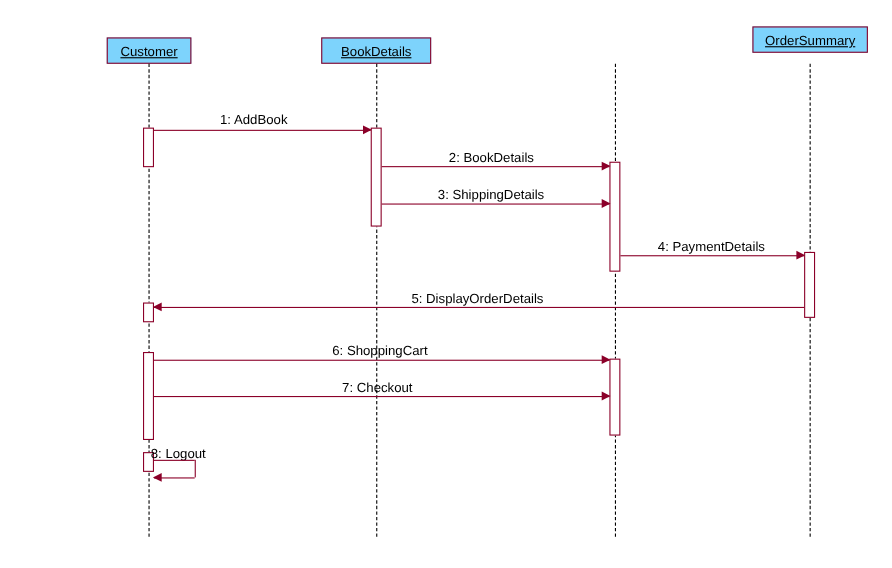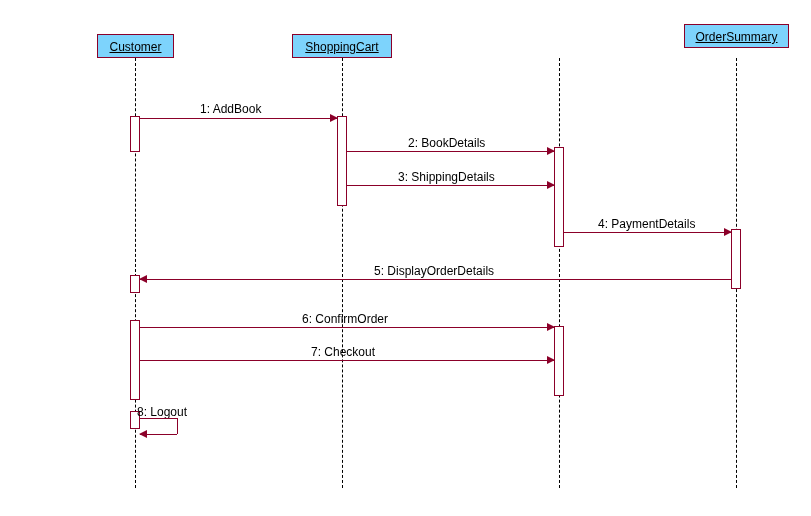--- a/index.html
+++ b/index.html
@@ -18,21 +18,21 @@
   .self-side{position:absolute;border-right:1px solid #8b0029;width:1px;}
   .self-bot{position:absolute;border-top:1px solid #8b0029;height:1px;}
   .self-head{position:absolute;width:0;height:0;border-top:4px solid transparent;border-bottom:4px solid transparent;border-right:8px solid #8b0029;}
 </style>
 </head>
 <body>
 
 <div class="canvas">
 
   <div class="part" style="left:97px;width:77px;top:34px;"><span>Customer</span></div>
-  <div class="part" style="left:292px;width:100px;top:34px;"><span>ShoppingCart</span></div>
+  <div class="part" style="left:292px;width:100px;top:34px;"><span>BookDetails</span></div>
   <div class="part" style="left:684px;width:105px;top:24px;"><span>OrderSummary</span></div>
 
   <div class="lifeline" style="left:135px;"></div>
   <div class="lifeline" style="left:342px;"></div>
   <div class="lifeline" style="left:559px;"></div>
   <div class="lifeline" style="left:736px;"></div>
 
   <div class="act" style="left:130px;top:116px;height:36px;"></div>
   <div class="act" style="left:337px;top:116px;height:90px;"></div>
   <div class="act" style="left:554px;top:147px;height:100px;"></div>
@@ -65,21 +65,21 @@
       <div class="bar"></div>
       <div class="head"></div>
     </div>
 
   <div class="lbl" style="left:374px;top:264px;">5: DisplayOrderDetails</div>
   <div class="msg left" style="left:140px;width:591px;top:279px;">
       <div class="bar"></div>
       <div class="head"></div>
     </div>
 
-  <div class="lbl" style="left:302px;top:312px;">6: ConfirmOrder</div>
+  <div class="lbl" style="left:302px;top:312px;">6: ShoppingCart</div>
   <div class="msg right" style="left:140px;width:414px;top:327px;">
       <div class="bar"></div>
       <div class="head"></div>
     </div>
 
   <div class="lbl" style="left:311px;top:345px;">7: Checkout</div>
   <div class="msg right" style="left:140px;width:414px;top:360px;">
       <div class="bar"></div>
       <div class="head"></div>
     </div>

